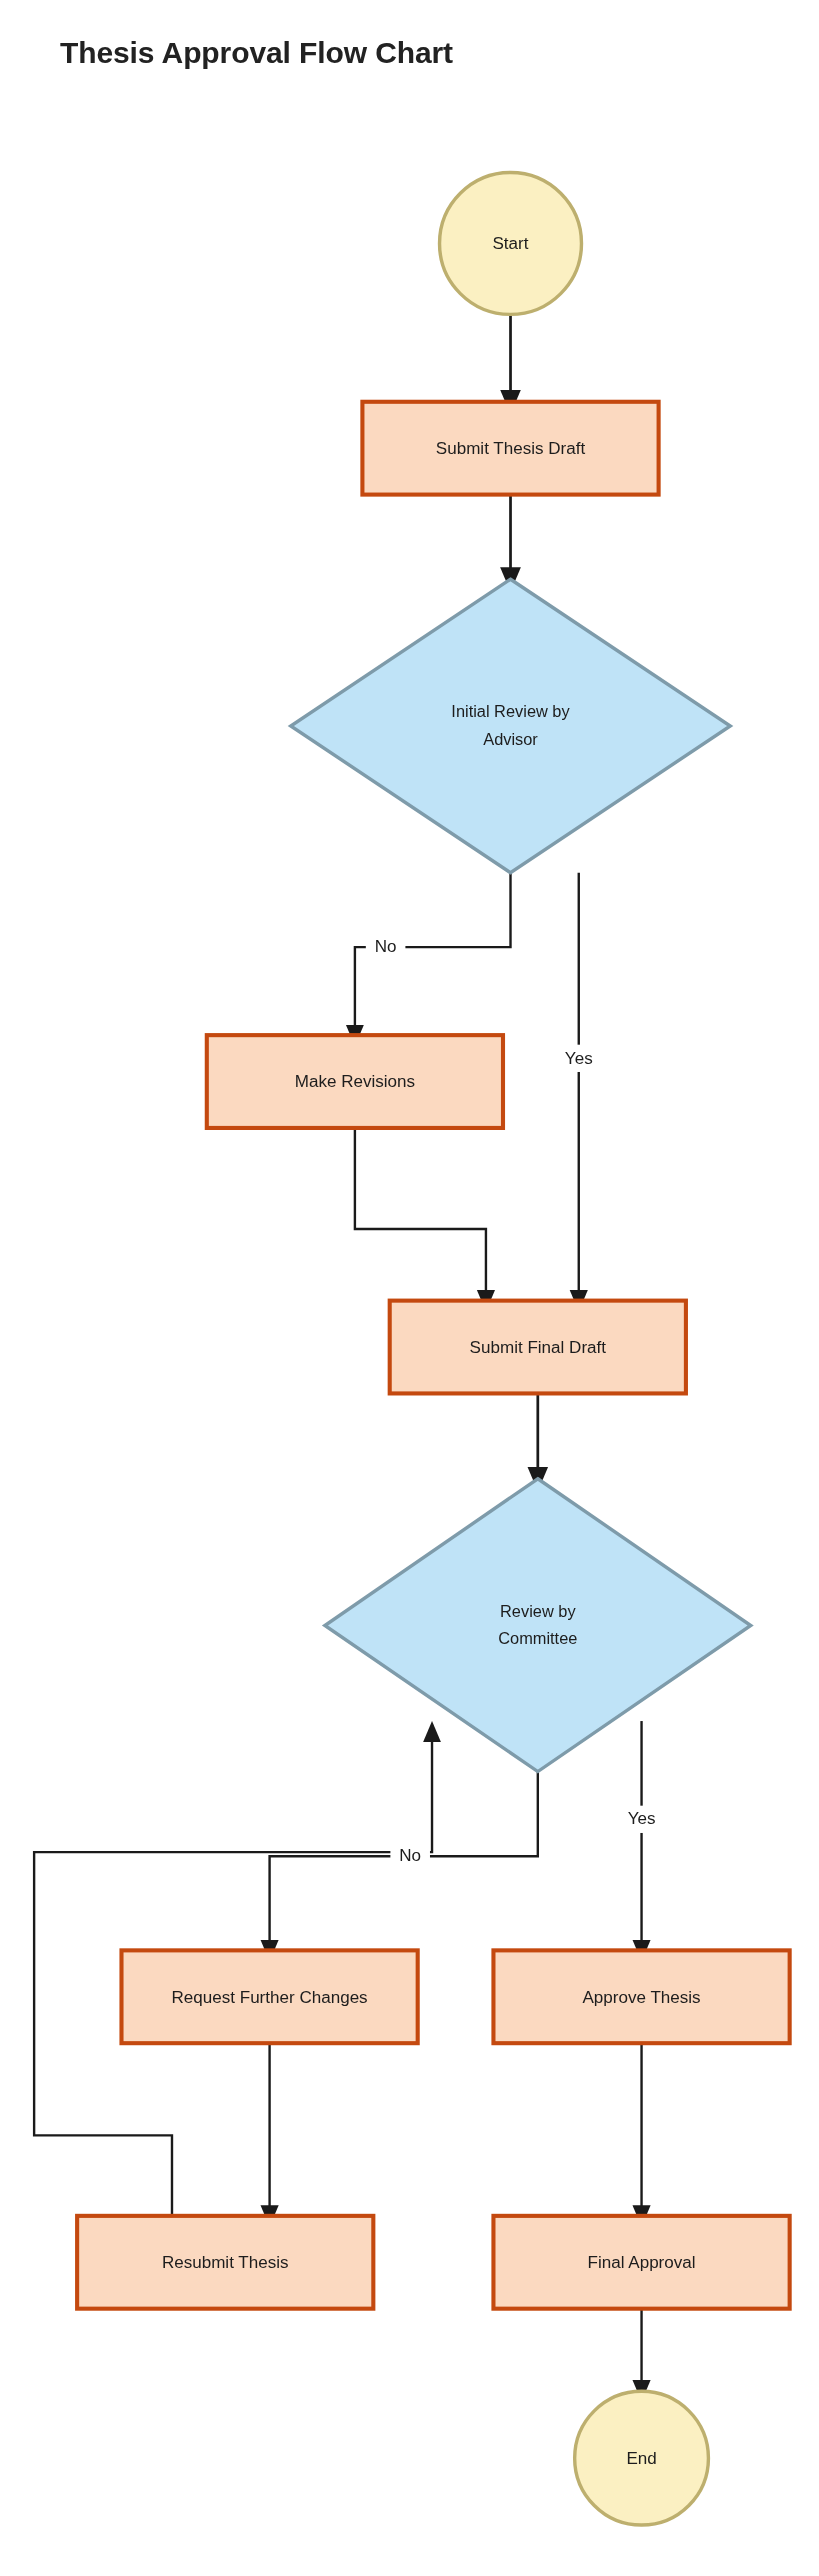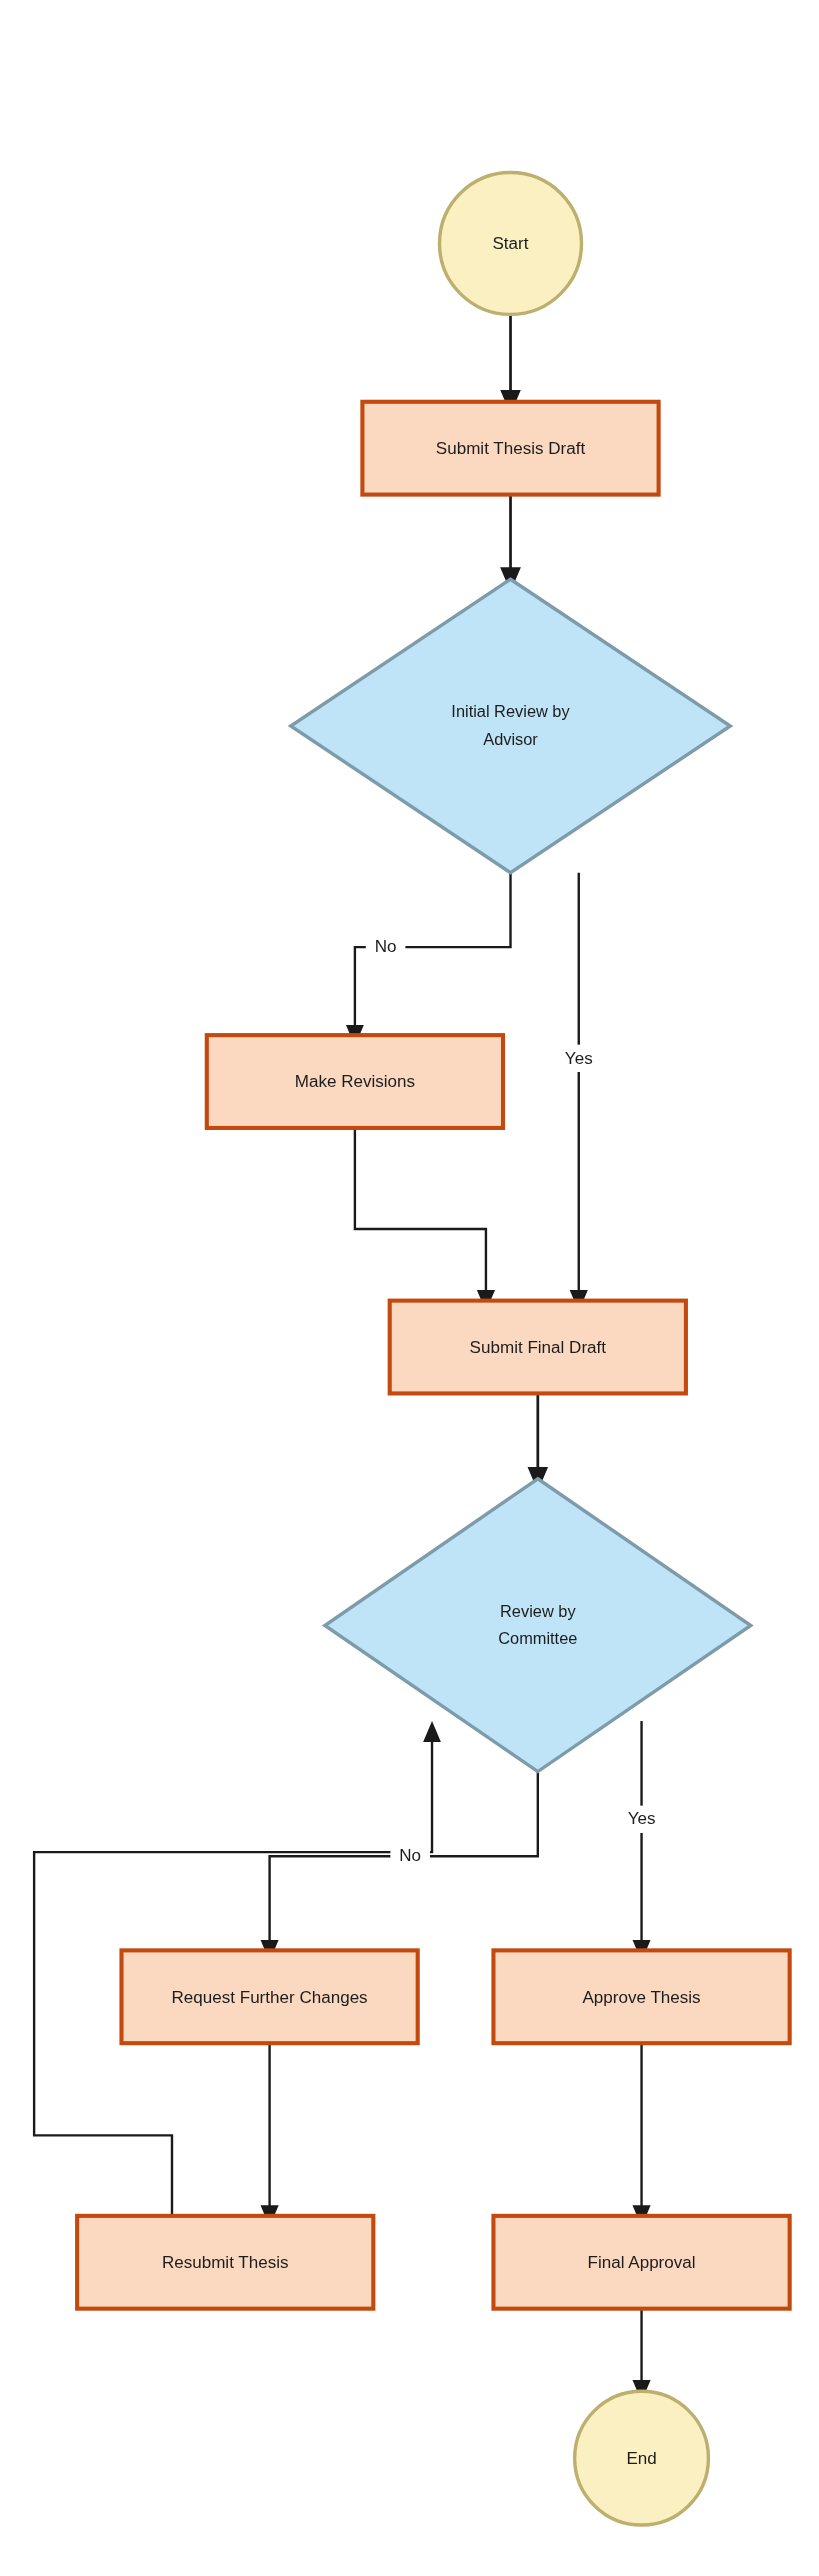--- a/index.html
+++ b/index.html
@@ -80,20 +80,21 @@
     fill: none;
     stroke: #1a1a1a;
     stroke-width: 3.5;
   }
 </style>
 </head>
 <body>
 
 <div id="page">
 
+  <div id="chart-title">Thesis Approval Flow Chart</div>
 
   <svg id="flow" viewBox="0 0 1200 3773" xmlns="http://www.w3.org/2000/svg">
 
     <defs>
       <marker id="arrowhead" markerWidth="9" markerHeight="9" refX="4.4" refY="4.2" orient="auto" markerUnits="strokeWidth">
         <path d="M 0 0.4 L 9 4.2 L 0 8 Z" fill="#1a1a1a"></path>
       </marker>
     </defs>
 
     <path class="conn" d="M 748 462 L 748 588" marker-end="url(#arrowhead)"></path>

